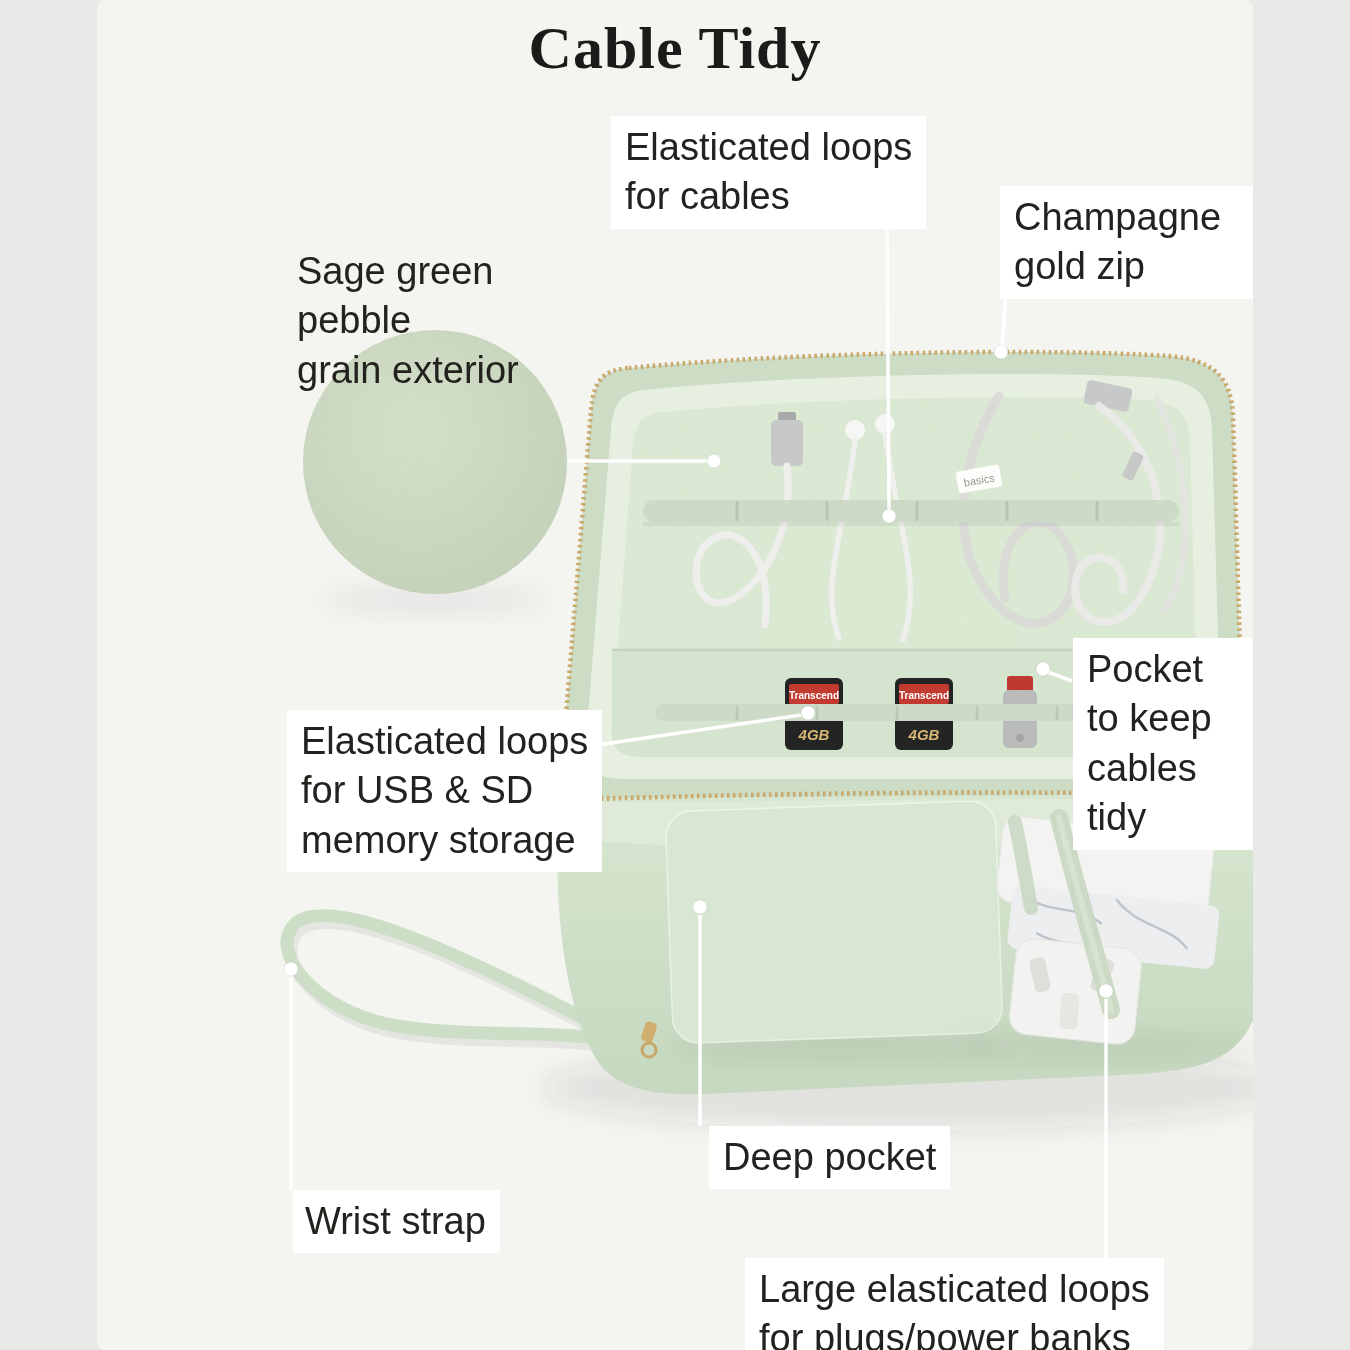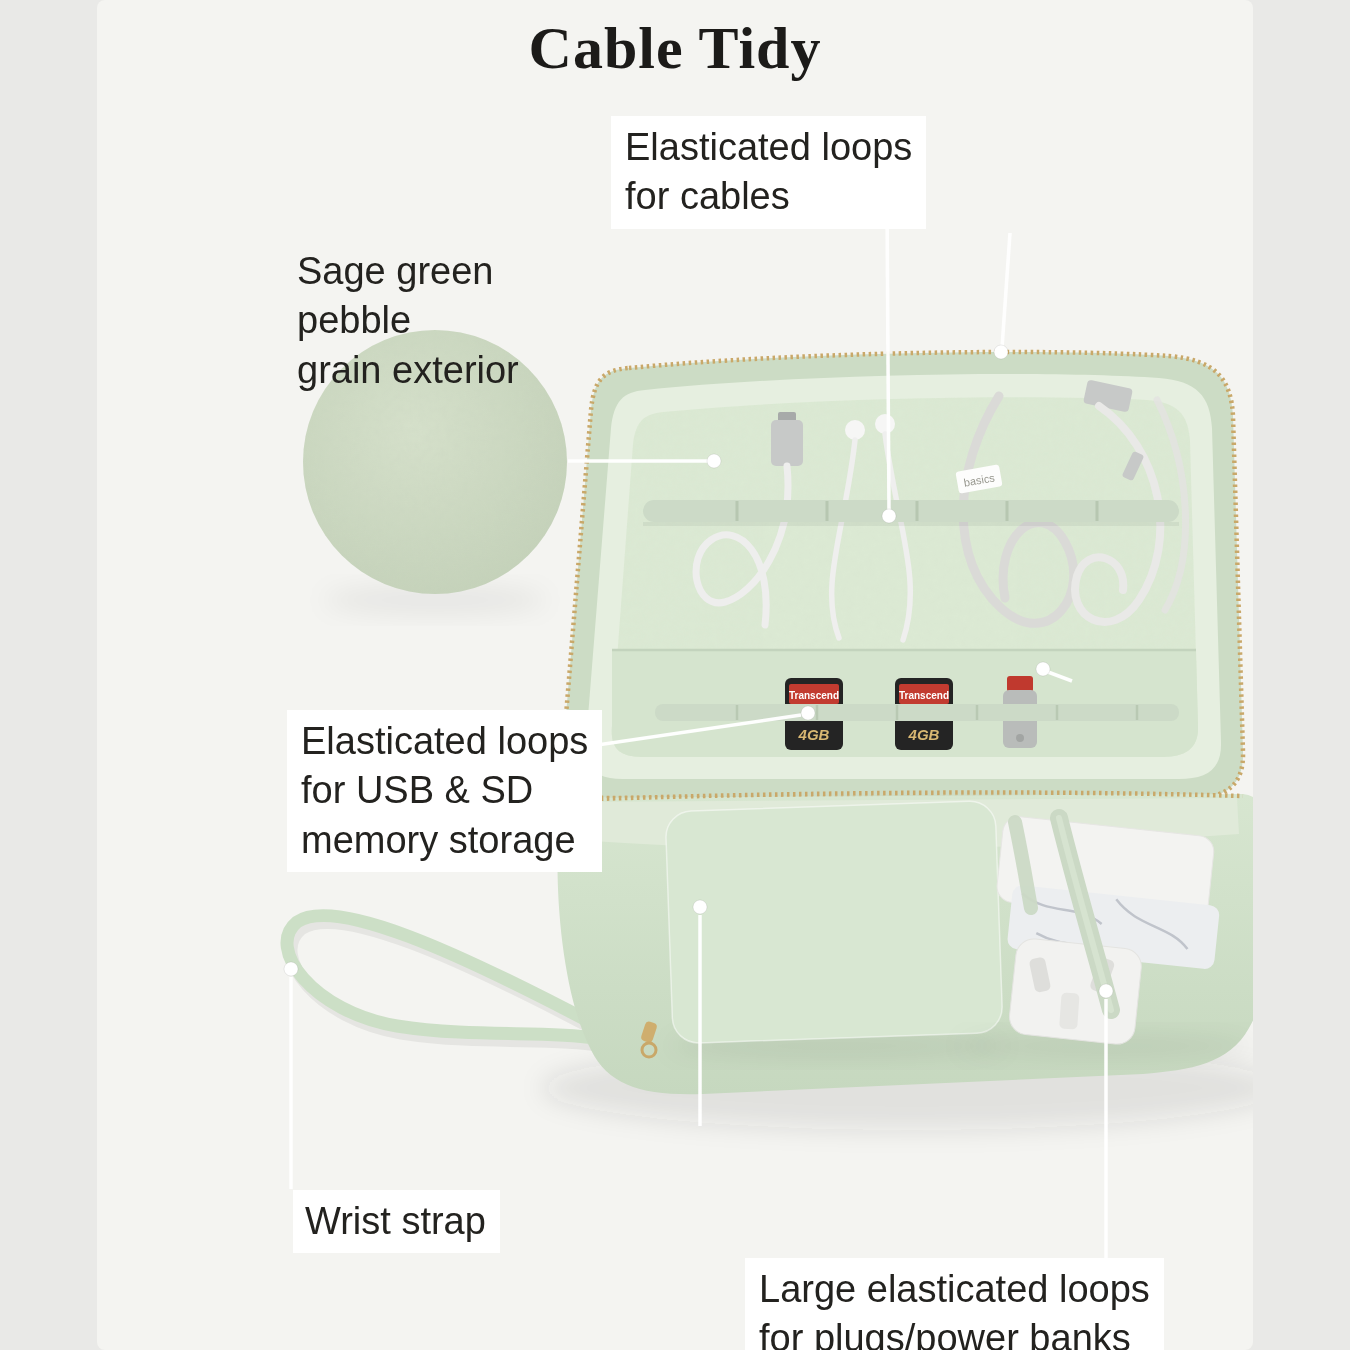--- a/index.html
+++ b/index.html
@@ -221,22 +221,26 @@
       <circle cx="946" cy="669" r="7"></circle>
       <circle cx="711" cy="713" r="7"></circle>
       <circle cx="603" cy="907" r="7"></circle>
       <circle cx="194" cy="969" r="7"></circle>
       <circle cx="1009" cy="991" r="7"></circle>
     </g>
   </svg>
 
   <div class="callout" style="left:514px;top:116px;">Elasticated loops
 for cables</div>
+  <div class="callout" style="left:903px;top:186px;">Champagne gold zip</div>
   <div class="callout center" style="left:186px;top:240px;width:296px;background:transparent;">Sage green pebble
 grain exterior</div>
+  <div class="callout" style="left:976px;top:638px;">Pocket to keep
+cables tidy</div>
   <div class="callout" style="left:190px;top:710px;">Elasticated loops
 for USB &amp; SD
 memory storage</div>
+  <div class="callout" style="left:612px;top:1126px;">Deep pocket</div>
   <div class="callout" style="left:196px;top:1190px;padding-left:12px;">Wrist strap</div>
   <div class="callout" style="left:648px;top:1258px;">Large elasticated loops
 for plugs/power banks</div>
 
 </div>
 
 </body></html>

